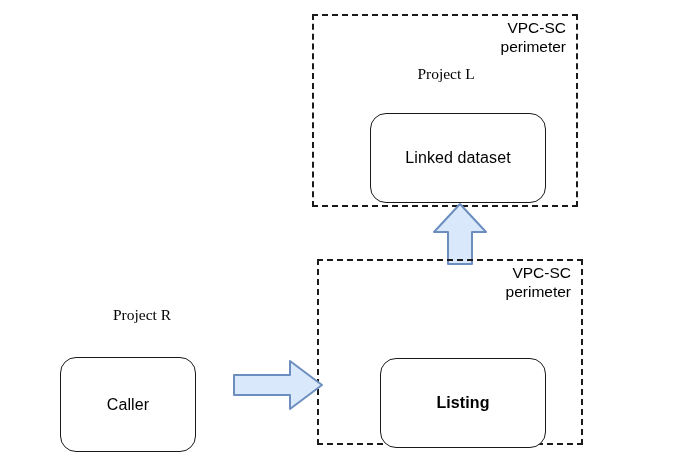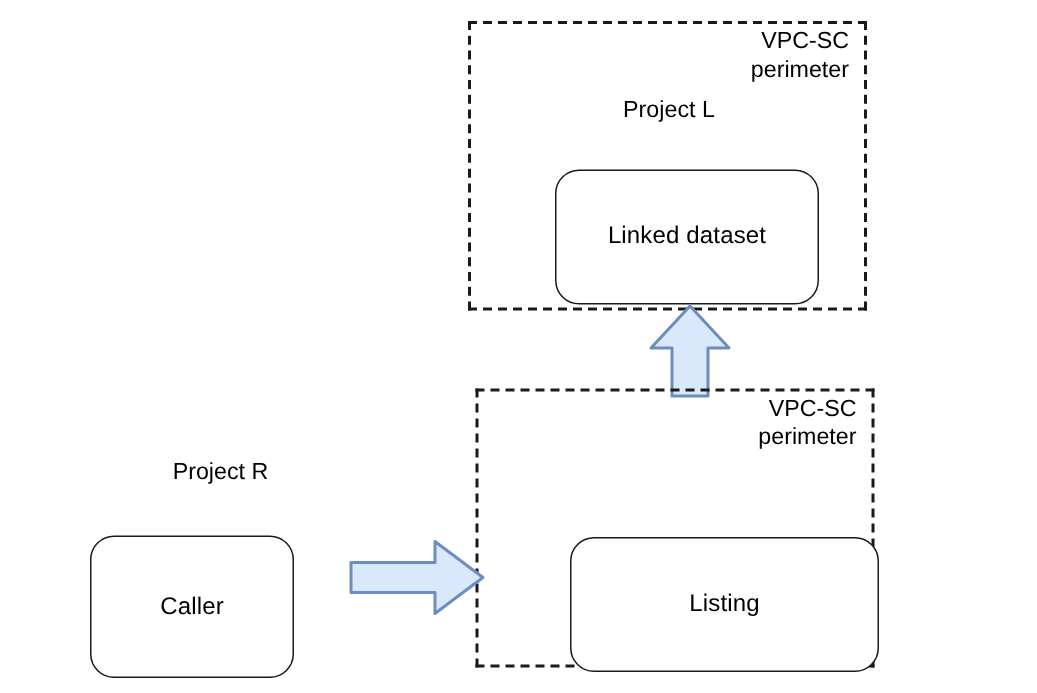--- a/index.html
+++ b/index.html
@@ -60,35 +60,37 @@
   }
   #box-linked-dataset {
     left: 370px;
     top: 101px;
     width: 176px;
     height: 90px;
   }
   #box-listing {
     left: 380px;
     top: 346px;
-    width: 206px;
+    width: 166px;
     height: 90px;
+    font-weight: bold;
   }
   #box-caller {
     left: 60px;
     top: 345px;
     width: 136px;
     height: 95px;
   }
   .free-label {
     position: absolute;
     font-size: 15.5px;
     line-height: 19px;
     color: #000000;
     white-space: nowrap;
+    font-family: Liberation Serif, serif;
   }
   .perimeter-tag {
     position: absolute;
     font-size: 15.5px;
     line-height: 19px;
     color: #000000;
     text-align: right;
     white-space: pre-line;
   }
   #tag-top {
@@ -110,21 +112,21 @@
   #label-project-e {
     left: 419px;
     top: 310px;
     width: 68px;
     text-align: center;
   }
   #label-project-r {
     left: 113px;
     top: 305px;
     width: 68px;
-    text-align: center;
+    text-align: left;
   }
   .arrow-svg {
     position: absolute;
     overflow: visible;
   }
   #arrow-up {
     left: 430px;
     top: 202px;
     width: 60px;
     height: 62px;

